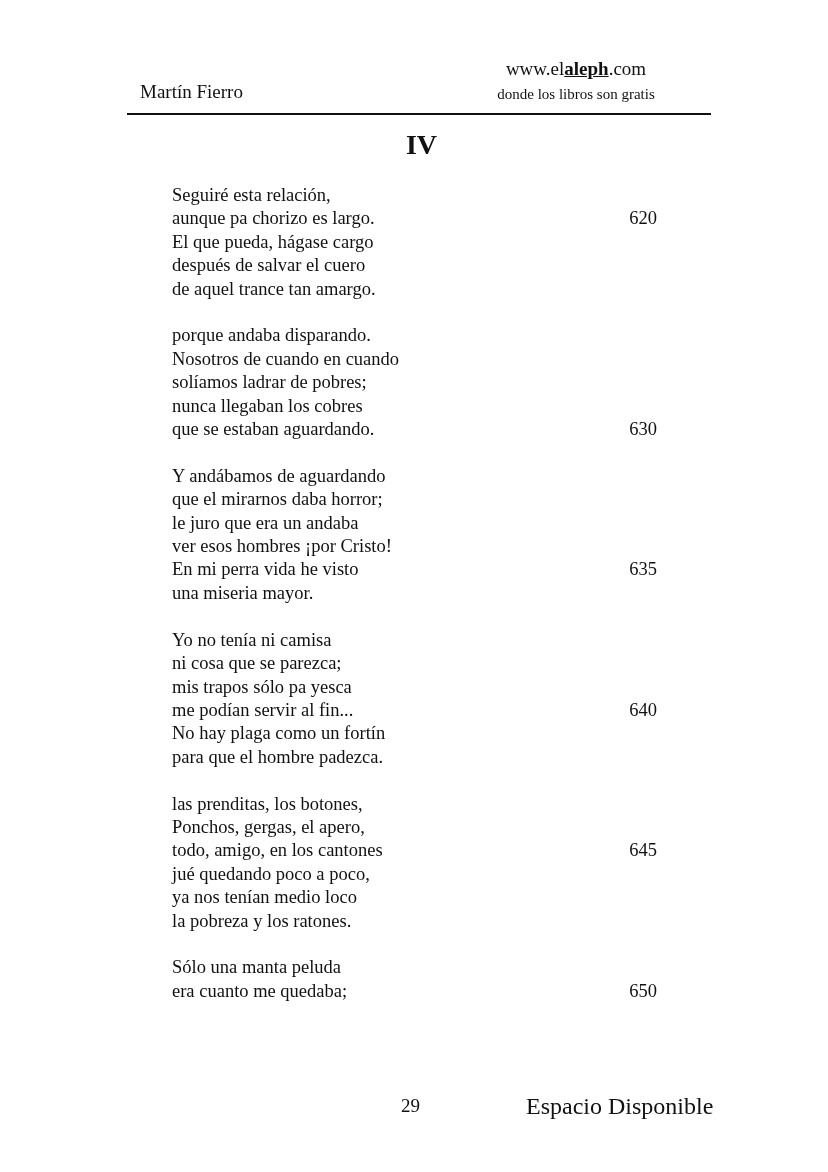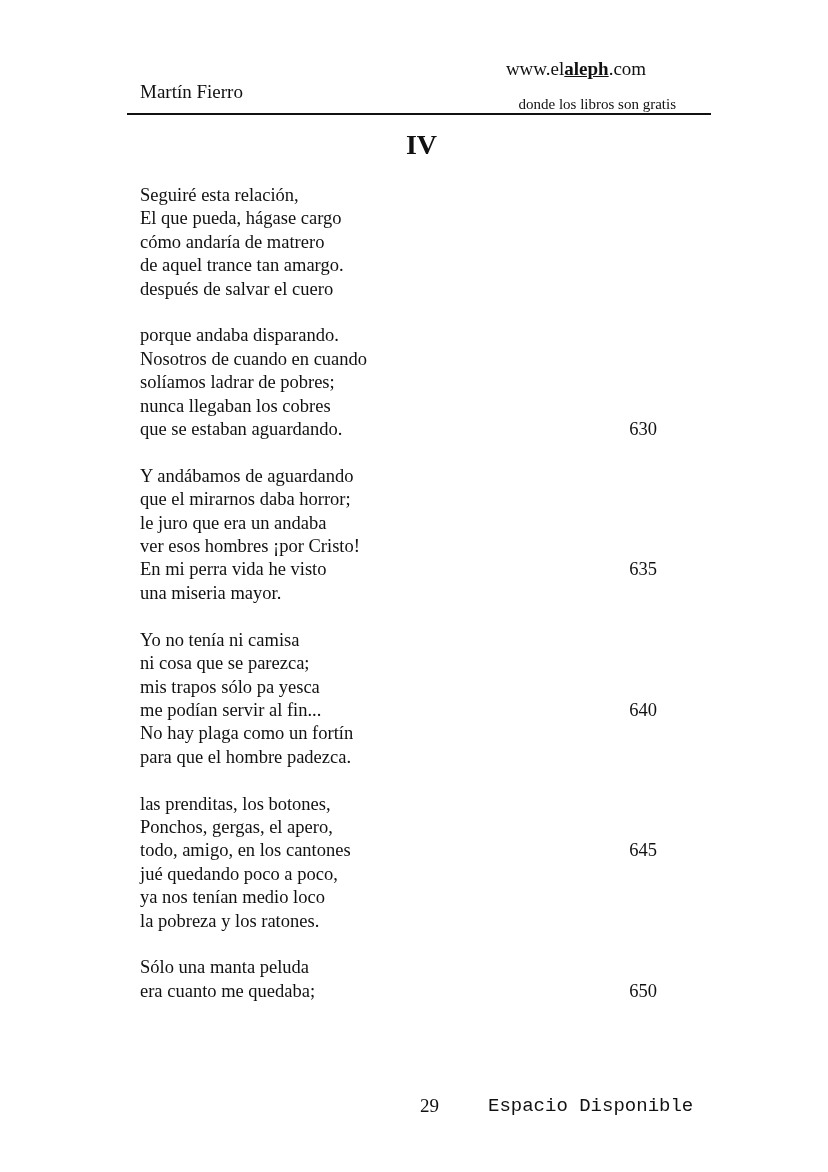--- a/index.html
+++ b/index.html
@@ -10,66 +10,66 @@
     .header-title {
       position: absolute; left: 140px; top: 80px;
       font-size: 19px; line-height: 24px;
     }
     .header-site {
       position: absolute; right: 152px; top: 57px; text-align: center;
       width: 200px;
     }
     .site-url { font-size: 19px; line-height: 24px; }
     .site-url b { font-weight: bold; text-decoration: underline; }
-    .site-tag { font-size: 15px; line-height: 22px; margin-top: 12px; text-align: right; }
+    .site-tag { font-size: 15px; line-height: 22px; margin-top: 2px; }
     .rule {
       position: absolute; left: 127px; top: 113px; width: 584px; height: 2px;
       background: #111111;
     }
     .section-title {
       position: absolute; left: 0; width: 843px; top: 128px; text-align: center;
       font-size: 28px; font-weight: bold; line-height: 34px;
     }
     .poem { position: absolute; left: 140px; top: 184px; width: 520px; }
-    .stanza { margin-bottom: 23.5px; }
+    .stanza { margin-bottom: 23.5px; margin-left: 32px; }
     .line {
       position: relative; font-size: 18.5px; line-height: 23.4px; height: 23.4px;
       white-space: nowrap;
     }
     .line-num {
       position: absolute; right: 3px; top: 0; font-size: 18.5px;
     }
     .footer-page {
-      position: absolute; left: 420px; top: 1094px; font-size: 19px; line-height: 24px;
+      position: absolute; left: 401px; top: 1094px; font-size: 19px; line-height: 24px;
     }
     .footer-note {
-      position: absolute; left: 488px; top: 1094px; font-size: 19px; line-height: 24px; font-family: Liberation Mono, monospace;
+      position: absolute; left: 526px; top: 1094px; font-size: 24px; line-height: 24px;
     }
   </style>
 </head>
 <body>
 
 <div class="header-title">Martín Fierro</div>
 
 <div class="header-site">
   <div class="site-url"><span>www.el</span><b>aleph</b><span>.com</span></div>
   <div class="site-tag">donde los libros son gratis</div>
 </div>
 
 <div class="rule"></div>
 
 <div class="section-title">IV</div>
 
 <div class="poem" id="poem">
     <div class="stanza">
       <div class="line"><span>Seguiré esta relación,</span><span class="line-num"></span></div>
+      <div class="line"><span>aunque pa chorizo es largo.</span><span class="line-num">620</span></div>
       <div class="line"><span>El que pueda, hágase cargo</span><span class="line-num"></span></div>
-      <div class="line"><span>cómo andaría de matrero</span><span class="line-num"></span></div>
+      <div class="line"><span>después de salvar el cuero</span><span class="line-num"></span></div>
       <div class="line"><span>de aquel trance tan amargo.</span><span class="line-num"></span></div>
-      <div class="line"><span>después de salvar el cuero</span><span class="line-num"></span></div>
     </div>
     <div class="stanza">
       <div class="line"><span>porque andaba disparando.</span><span class="line-num"></span></div>
       <div class="line"><span>Nosotros de cuando en cuando</span><span class="line-num"></span></div>
       <div class="line"><span>solíamos ladrar de pobres;</span><span class="line-num"></span></div>
       <div class="line"><span>nunca llegaban los cobres</span><span class="line-num"></span></div>
       <div class="line"><span>que se estaban aguardando.</span><span class="line-num">630</span></div>
     </div>
     <div class="stanza">
       <div class="line"><span>Y andábamos de aguardando</span><span class="line-num"></span></div>

